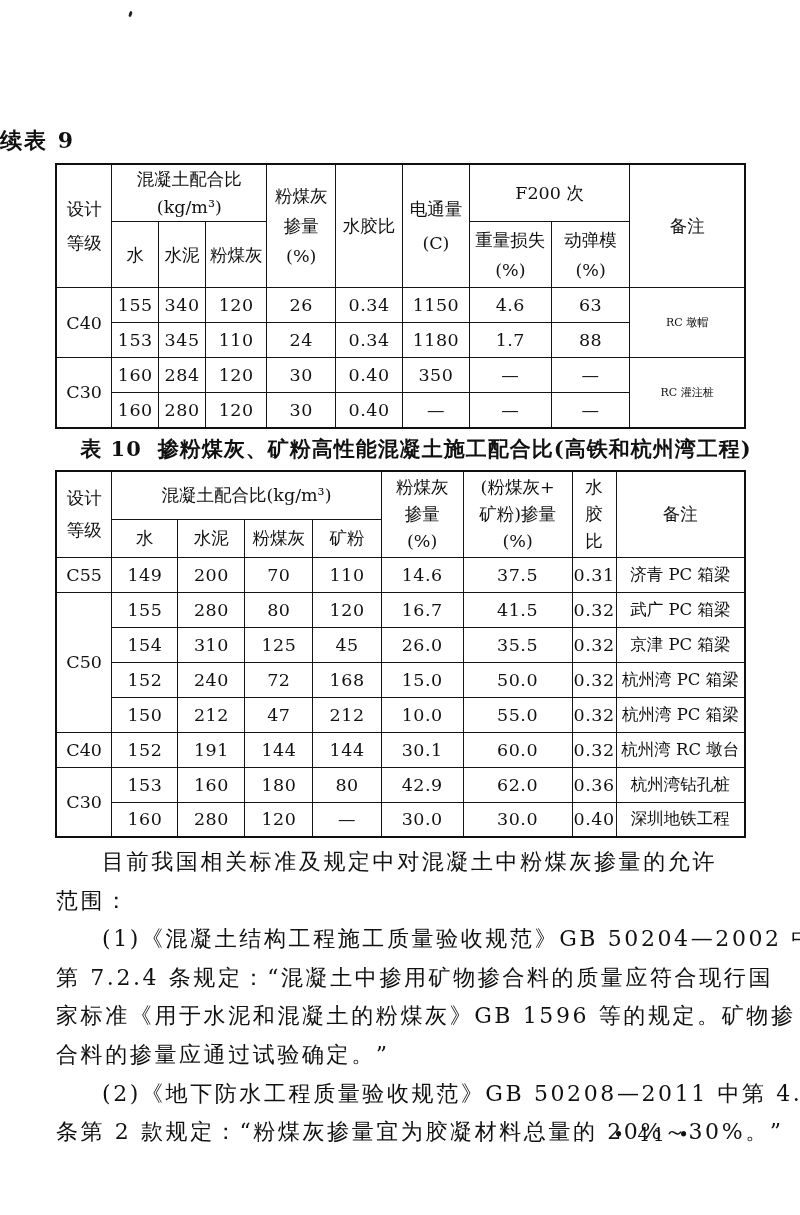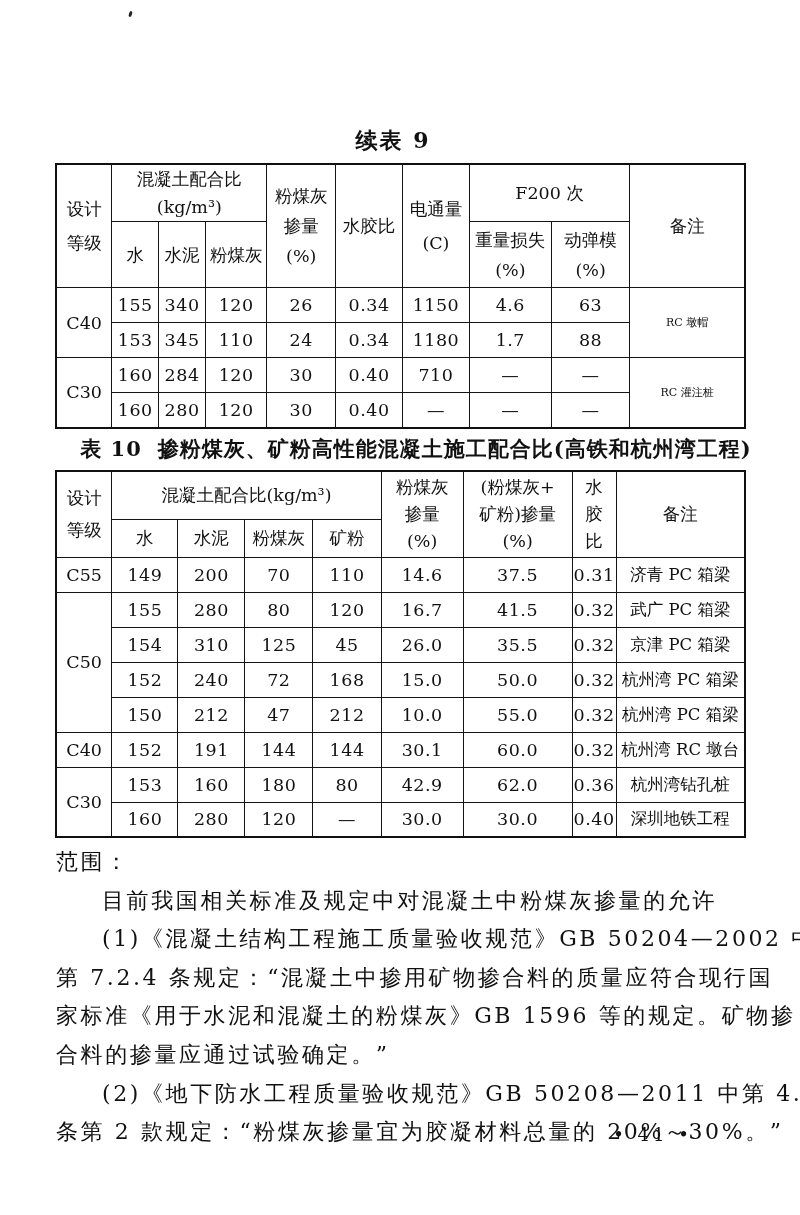--- a/index.html
+++ b/index.html
@@ -19,21 +19,21 @@
     left: 129px; top: 11px;
     width: 3px; height: 6px;
     background: #222;
     transform: rotate(20deg);
     border-radius: 40% 60% 50% 50%;
   }
   .caption-continued {
     position: absolute;
     left: 0; top: 126px;
     width: 786px;
-    text-align: center;
+    text-align: left;
     font-size: 22px;
     font-weight: bold;
     letter-spacing: 2px;
   }
   .caption-t10 {
     position: absolute;
     left: 16px; top: 435px;
     width: 800px;
     text-align: center;
     font-size: 21px;
@@ -184,21 +184,21 @@
       <td class="num">1.7</td>
       <td class="num">88</td>
     </tr>
     <tr class="body">
       <td rowspan="2">C30</td>
       <td class="num">160</td>
       <td class="num">284</td>
       <td class="num">120</td>
       <td class="num">30</td>
       <td class="num">0.40</td>
-      <td class="num">710</td>
+      <td class="num">350</td>
       <td class="num">—</td>
       <td class="num">—</td>
       <td rowspan="2" class="remark-cell">RC 灌注桩</td>
     </tr>
     <tr class="body">
       <td class="num">160</td>
       <td class="num">280</td>
       <td class="num">120</td>
       <td class="num">30</td>
       <td class="num">0.40</td>
@@ -336,22 +336,22 @@
       <td class="num">—</td>
       <td class="num">30.0</td>
       <td class="num">30.0</td>
       <td class="num">0.40</td>
       <td class="remark-cell">深圳地铁工程</td>
     </tr>
   </tbody>
     </table>
 
   <div class="bodytext">
+    <div class="line indent">目前我国相关标准及规定中对混凝土中粉煤灰掺量的允许</div>
     <div class="line">范围：</div>
-    <div class="line indent">目前我国相关标准及规定中对混凝土中粉煤灰掺量的允许</div>
     <div class="line indent">(1)《混凝土结构工程施工质量验收规范》GB 50204—2002 中</div>
     <div class="line">第 7.2.4 条规定：“混凝土中掺用矿物掺合料的质量应符合现行国</div>
     <div class="line">家标准《用于水泥和混凝土的粉煤灰》GB 1596 等的规定。矿物掺</div>
     <div class="line">合料的掺量应通过试验确定。”</div>
     <div class="line indent">(2)《地下防水工程质量验收规范》GB 50208—2011 中第 4.1.7</div>
     <div class="line">条第 2 款规定：“粉煤灰掺量宜为胶凝材料总量的 20%～30%。”</div>
   </div>
 
   <div class="pagenum">• 41 •</div>
 

